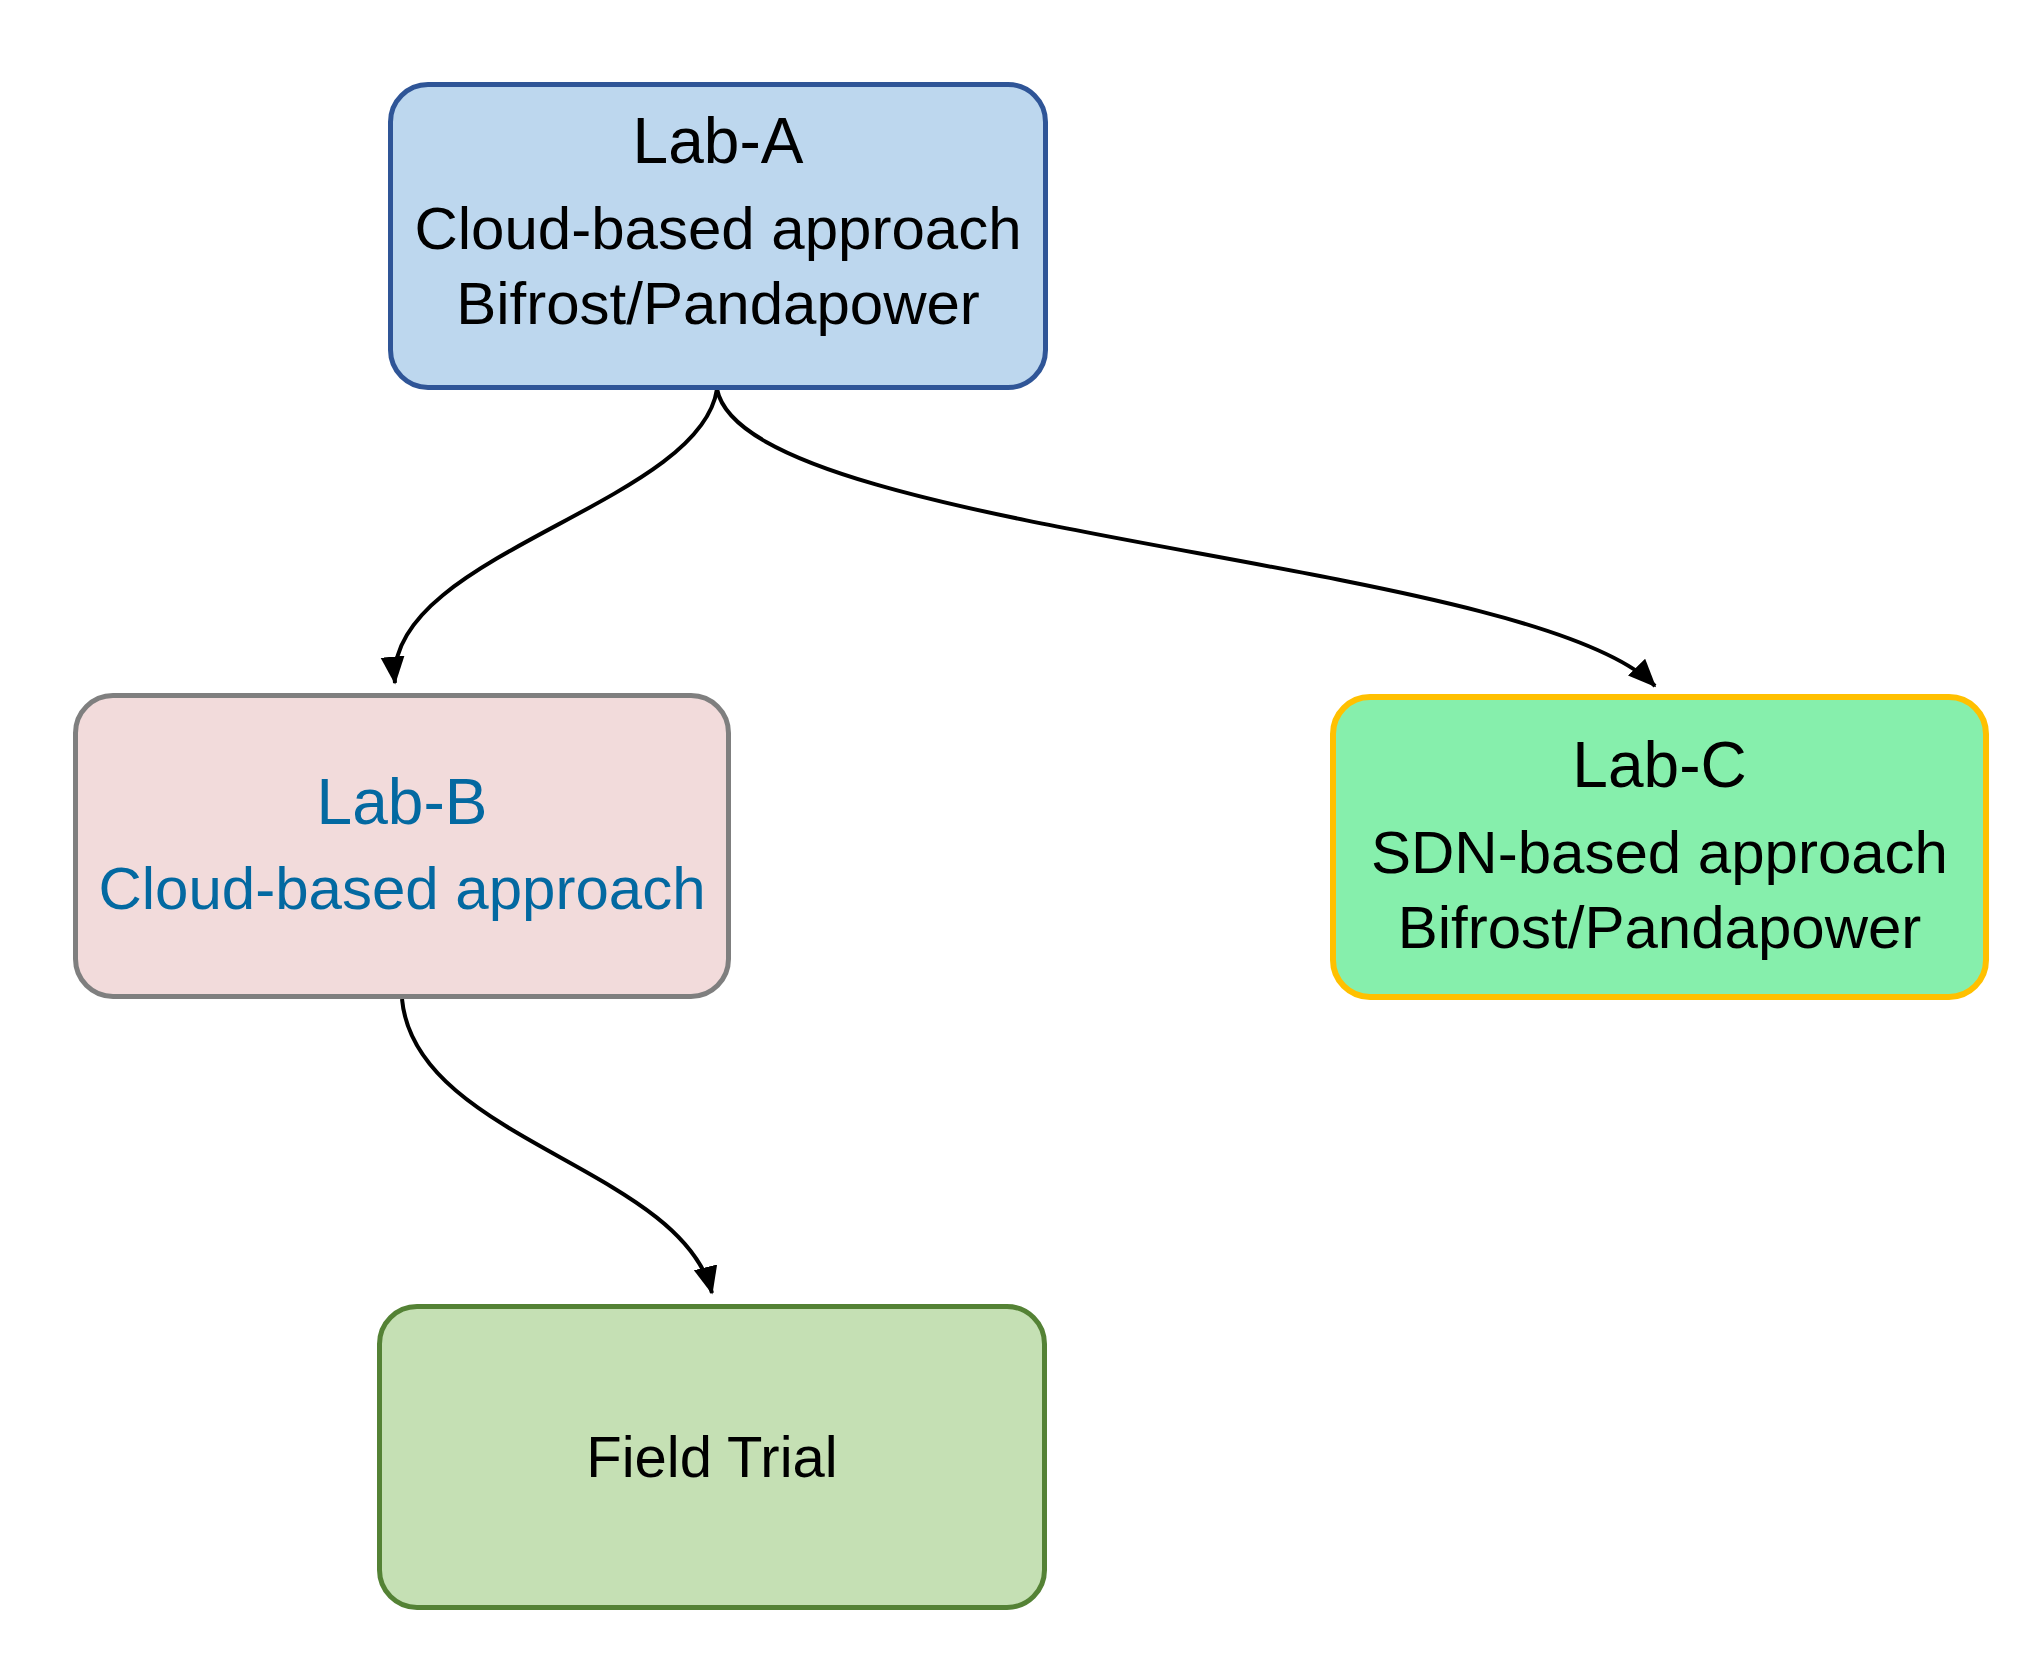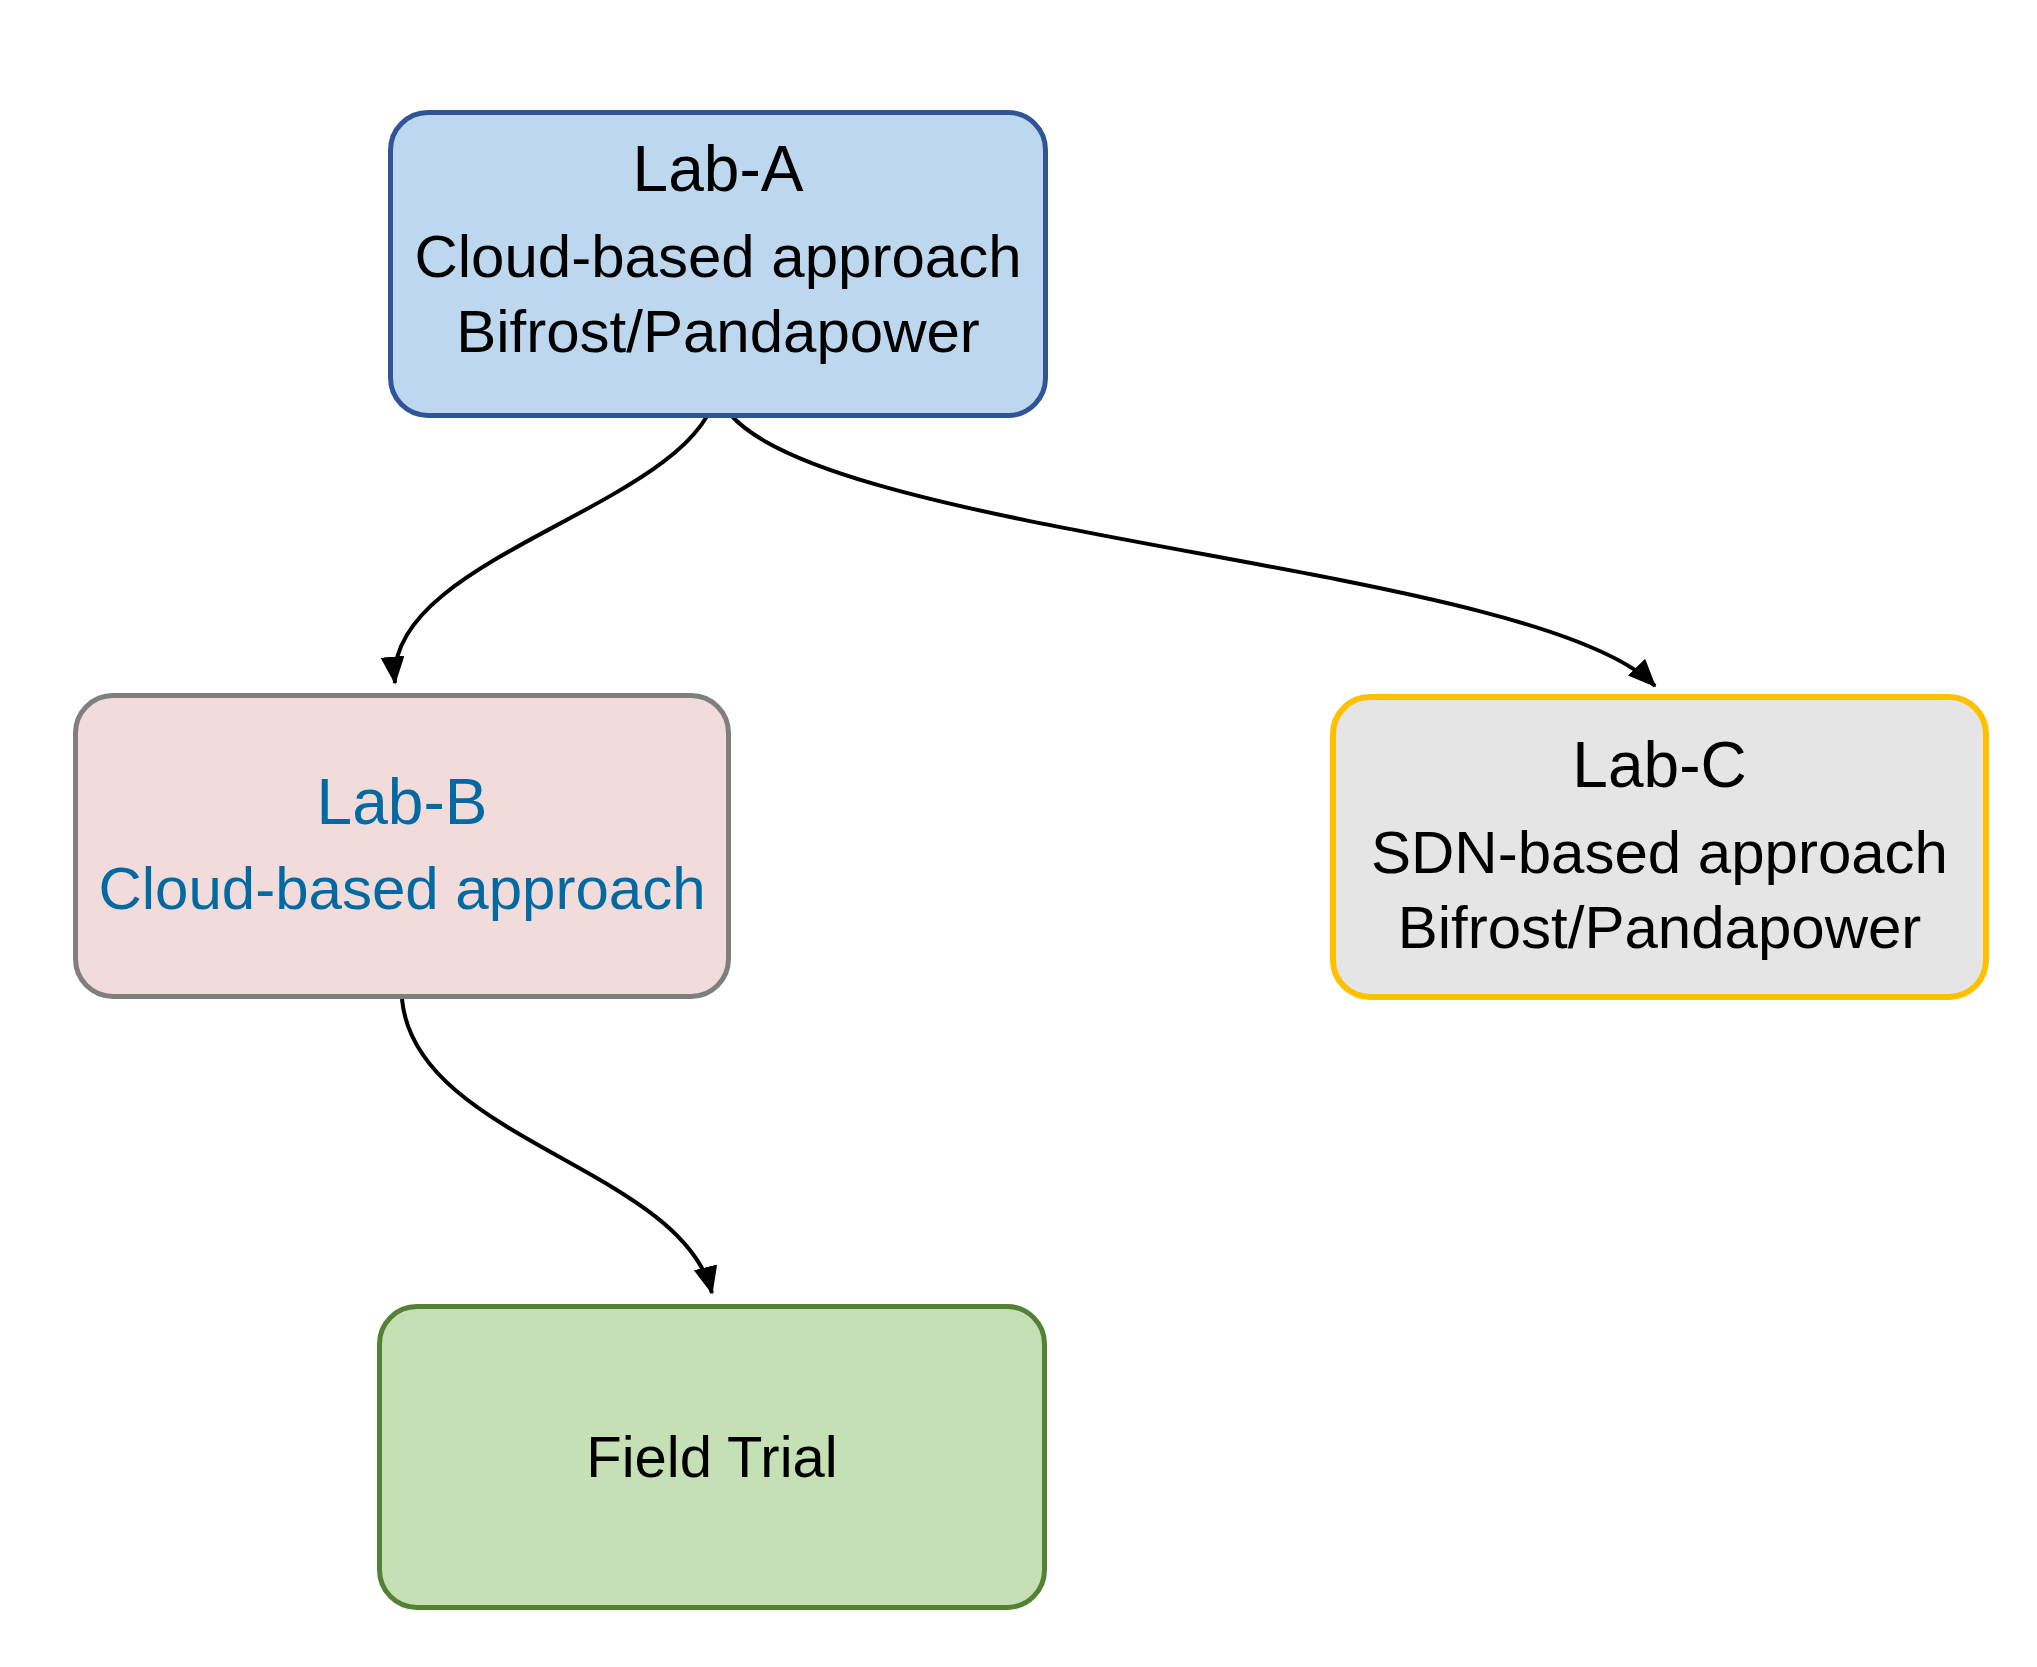--- a/index.html
+++ b/index.html
@@ -68,32 +68,32 @@
       </marker>
     </defs>
 
     <path d="M717,389 C700,505 383,555 395,683" fill="none" stroke-width="4" marker-end="url(#ah)" stroke="#000000"></path>
 
     <path d="M717,389 C745,535 1530,558 1655,686" fill="none" stroke-width="4" marker-end="url(#ah)" stroke="#000000"></path>
 
     <path d="M402,999 C415,1140 680,1167 712,1293" fill="none" stroke-width="4" marker-end="url(#ah)" stroke="#000000"></path>
   </svg>
 
-  <div class="node node--lab-a" style="background: rgb(189, 215, 238); border-color: rgb(47, 85, 151); color: rgb(0, 0, 0); margin-top: 28px;">
+  <div class="node node--lab-a" style="background: rgb(189, 215, 238); border-color: rgb(47, 85, 151); color: rgb(0, 0, 0);">
     <div class="title">Lab-A</div>
     <div class="line">Cloud-based approach</div>
     <div class="line">Bifrost/Pandapower</div>
   </div>
 
   <div class="node node--lab-b" style="background: rgb(242, 219, 219); border-color: rgb(127, 127, 127); color: #0369a1;">
     <div class="title">Lab-B</div>
     <div class="line">Cloud-based approach</div>
   </div>
 
-  <div class="node node--lab-c" style="background: #e5e5e5; border-color: rgb(255, 192, 0); color: rgb(0, 0, 0);">
+  <div class="node node--lab-c" style="background: #86efac; border-color: rgb(255, 192, 0); color: rgb(0, 0, 0);">
     <div class="title">Lab-C</div>
     <div class="line">SDN-based approach</div>
     <div class="line">Bifrost/Pandapower</div>
   </div>
 
   <div class="node node--field-trial" style="background: rgb(197, 224, 180); border-color: rgb(84, 130, 53); color: rgb(0, 0, 0);">
     <div class="title">Field Trial</div>
   </div>
 
 </div>

